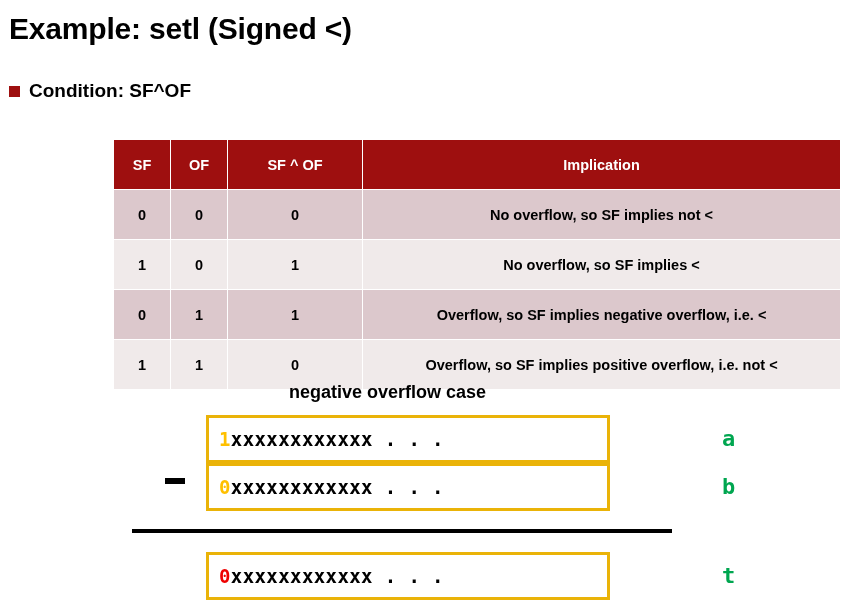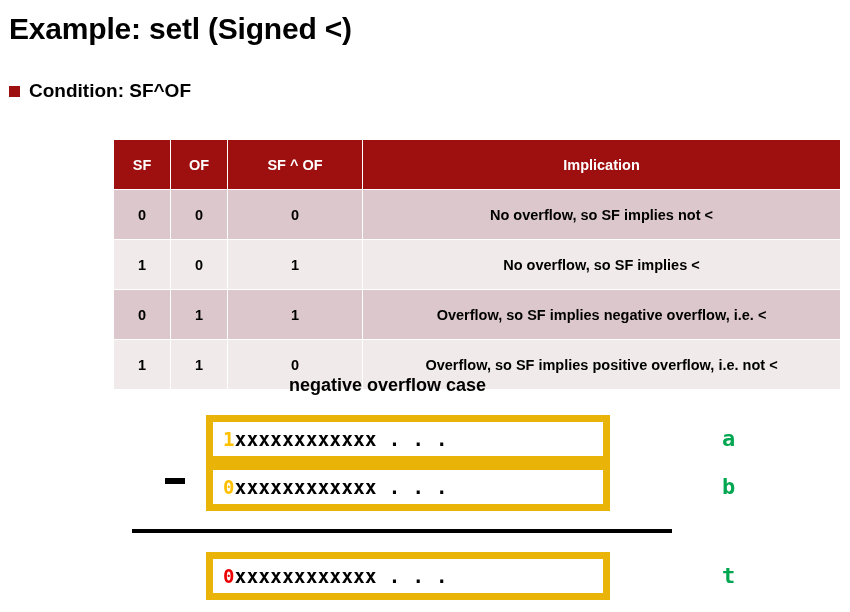--- a/index.html
+++ b/index.html
@@ -88,32 +88,32 @@
   #diagram {
     position: absolute;
     left: 0;
     top: 370px;
     width: 850px;
     height: 242px;
   }
   #diagram-caption {
     position: absolute;
     left: 205px;
-    top: 5px;
+    top: 12px;
     width: 365px;
     text-align: center;
     font-size: 18px;
     font-weight: bold;
   }
   .bitbox {
     position: absolute;
     left: 206px;
     width: 404px;
     box-sizing: border-box;
-    border: 7px solid #eab308;
+    border: 3px solid #eab308;
     background: #ffffff;
     display: flex;
     align-items: center;
   }
   #bitbox-a { top: 45px;  height: 48px; }
   #bitbox-b { top: 93px;  height: 48px; }
   #bitbox-t { top: 182px; height: 48px; }
 
   .bitbox-text {
     font-family: "DejaVu Sans Mono", monospace;

